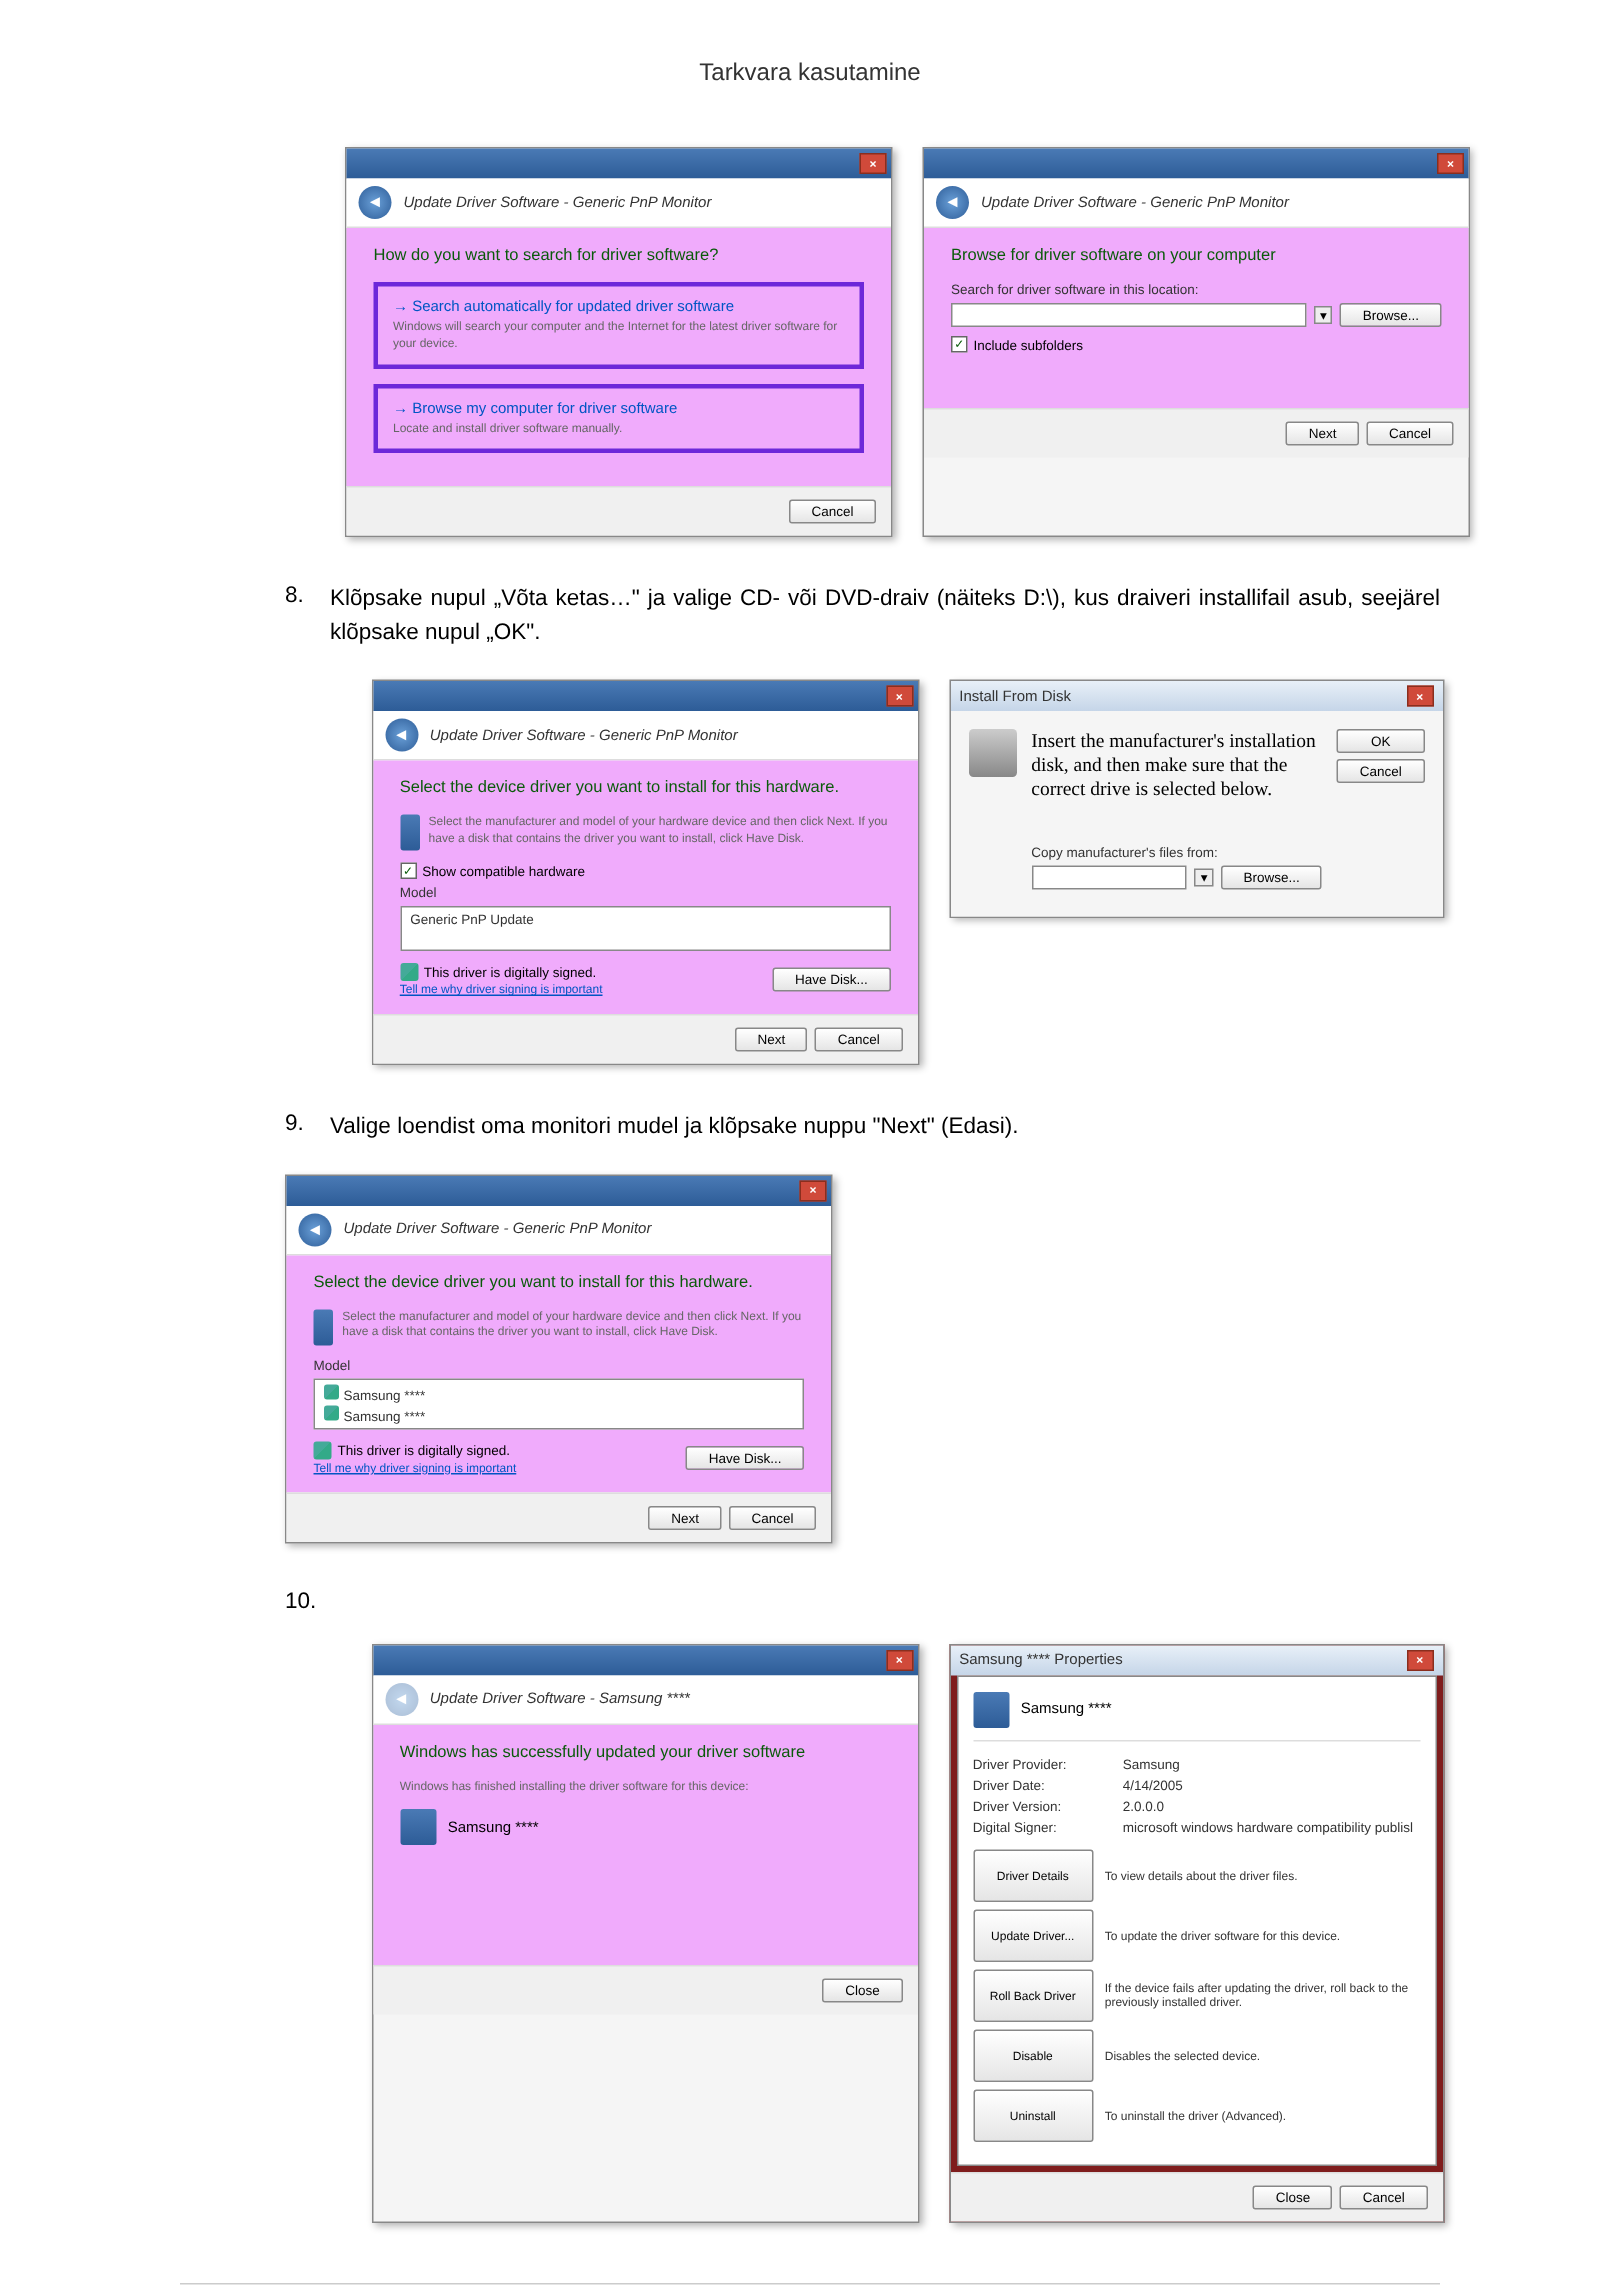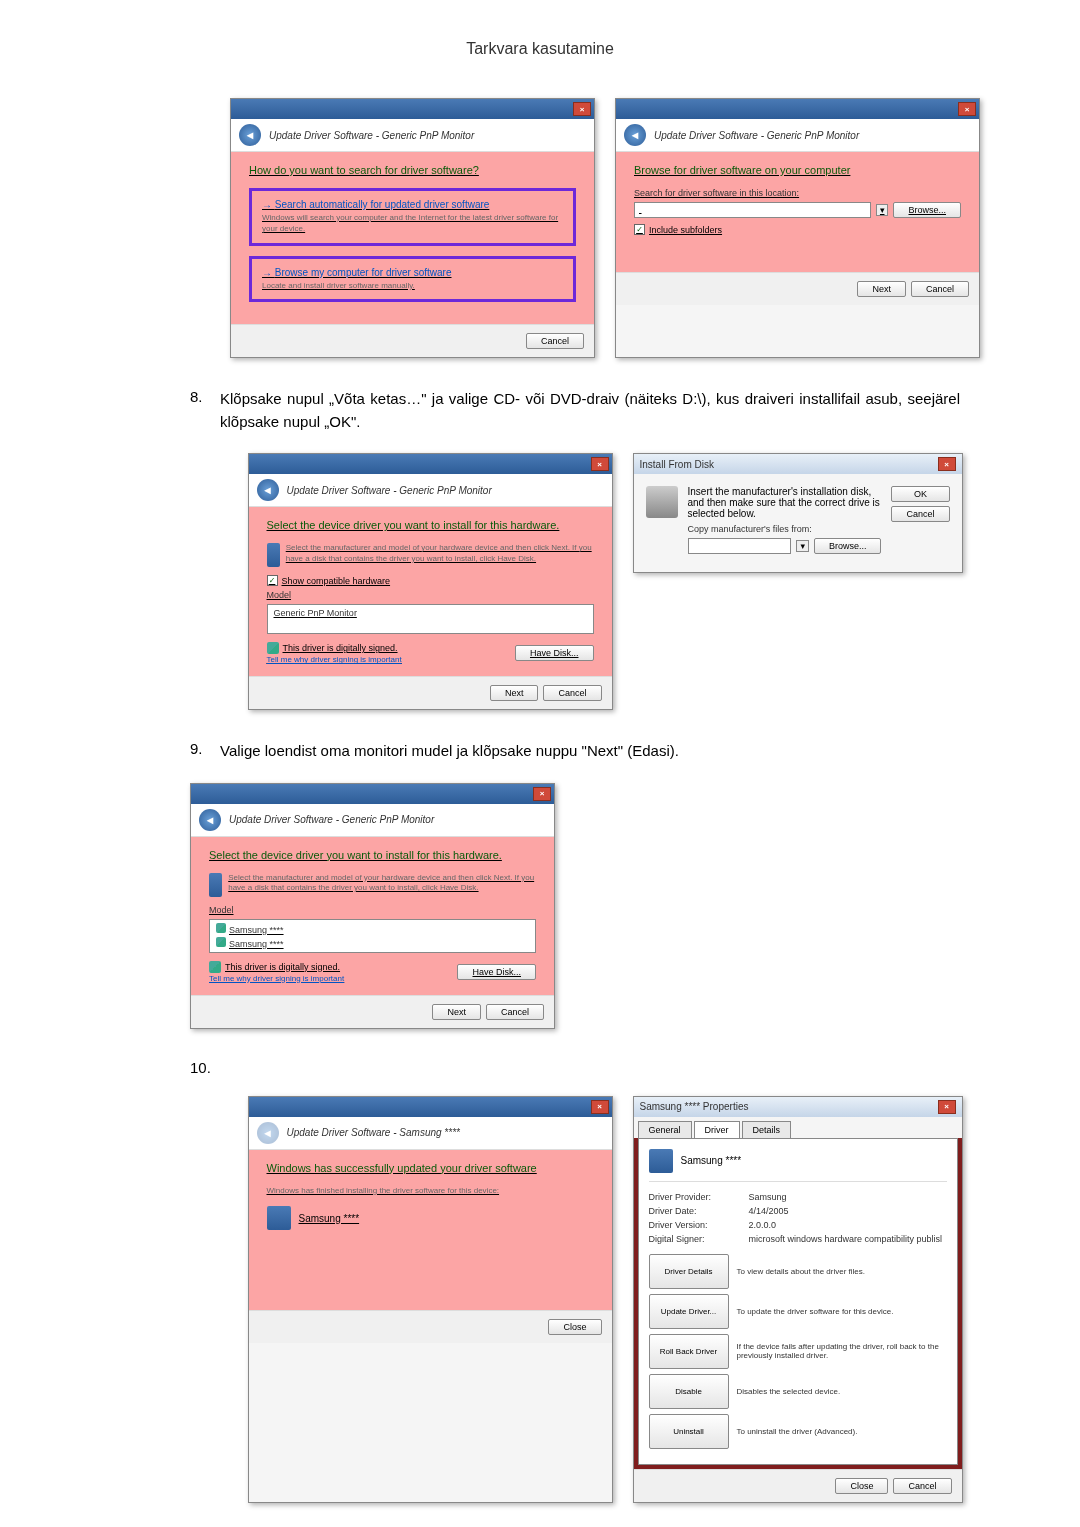--- a/index.html
+++ b/index.html
@@ -91,23 +91,22 @@
       font-size: 11px;
       margin-right: 8px;
     }
     .nav-title {
       color: #333;
       font-size: 10px;
       font-style: italic;
     }
     .dialog-body {
       padding: 12px 18px;
-      background: #fca5a5;
+      background: #f0abfc;
       min-height: 120px;
-      text-decoration: underline;
     }
     .dialog-heading {
       color: #0a5a0a;
       font-size: 11px;
       margin-bottom: 12px;
     }
     .option-block {
       border: 3px solid #6d28d9;
       padding: 8px 10px;
       margin-bottom: 10px;
@@ -410,21 +409,21 @@
       <div style="display:flex;gap:6px;margin-bottom:8px;">
         <div class="monitor-icon"></div>
         <div class="option-desc">Select the manufacturer and model of your hardware device and then click Next. If you have a disk that contains the driver you want to install, click Have Disk.</div>
       </div>
       <div class="checkbox-row">
         <div class="fake-checkbox">✓</div>
         <span>Show compatible hardware</span>
       </div>
       <div class="small-label">Model</div>
       <div class="list-box">
-        <div class="list-item">Generic PnP Monitor</div>
+        <div class="list-item">Generic PnP Update</div>
       </div>
       <div class="signed-row">
         <div>
           <div class="shield-text">
             <div class="shield"></div>
             <span>This driver is digitally signed.</span>
           </div>
           <span class="blue-link">Tell me why driver signing is important</span>
         </div>
         <button class="win-btn">Have Disk...</button>
@@ -437,21 +436,21 @@
   </div>
 
   <div class="small-dialog">
     <div class="small-titlebar">
       <span>Install From Disk</span>
       <div class="titlebar-btn">×</div>
     </div>
     <div class="small-body">
       <div class="disk-icon"></div>
       <div class="small-content">
-        <div style="font-size:10px;margin-bottom:5px;">Insert the manufacturer's installation disk, and then make sure that the correct drive is selected below.</div>
+        <div style="font-size:13px;margin-bottom:29px;font-family:Liberation Serif, serif;">Insert the manufacturer's installation disk, and then make sure that the correct drive is selected below.</div>
         <div class="small-label">Copy manufacturer's files from:</div>
         <div class="input-row">
           <div class="input-box">&nbsp;</div>
           <span style="border:1px solid #888;padding:0 3px;background:#eee;">▾</span>
           <button class="win-btn">Browse...</button>
         </div>
       </div>
       <div class="small-right-btns">
         <button class="win-btn">OK</button>
         <button class="win-btn">Cancel</button>
@@ -529,25 +528,20 @@
     <div class="dialog-footer">
       <button class="win-btn">Close</button>
     </div>
   </div>
 
   <div class="props-dialog">
     <div class="small-titlebar">
       <span>Samsung **** Properties</span>
       <div class="titlebar-btn">×</div>
     </div>
-    <div class="tabs">
-      <div class="tab">General</div>
-      <div class="tab active">Driver</div>
-      <div class="tab">Details</div>
-    </div>
     <div class="props-body">
       <div class="props-header">
         <div class="monitor-icon"></div>
         <span style="font-size:10px;">Samsung ****</span>
       </div>
       <div class="props-row">
         <span class="props-label">Driver Provider:</span>
         <span class="props-val">Samsung</span>
       </div>
       <div class="props-row">

